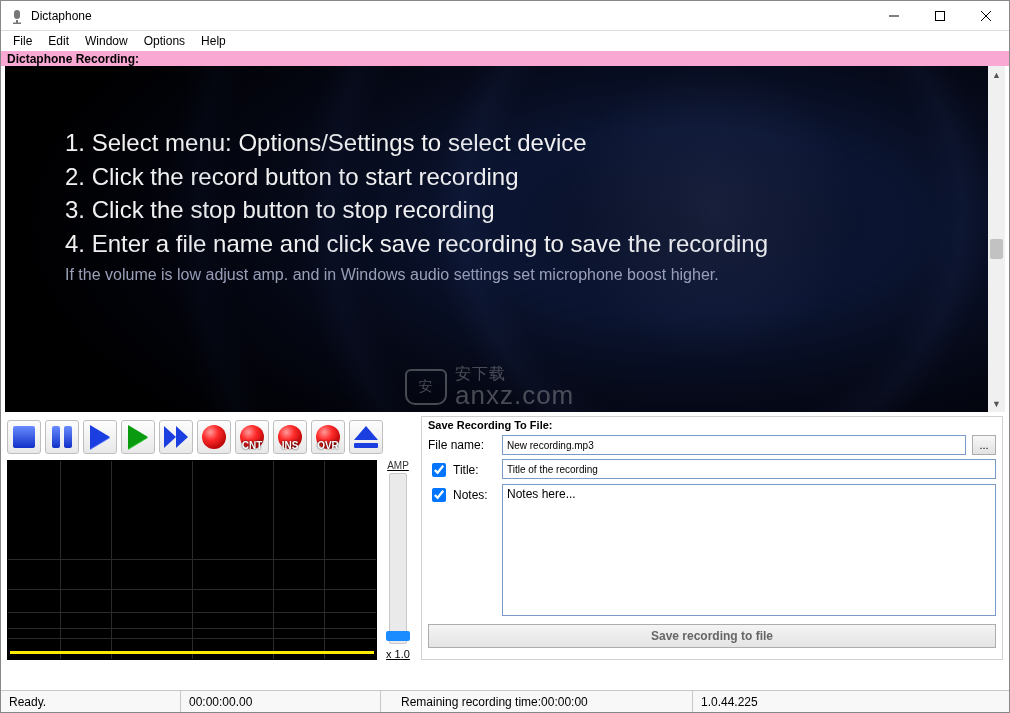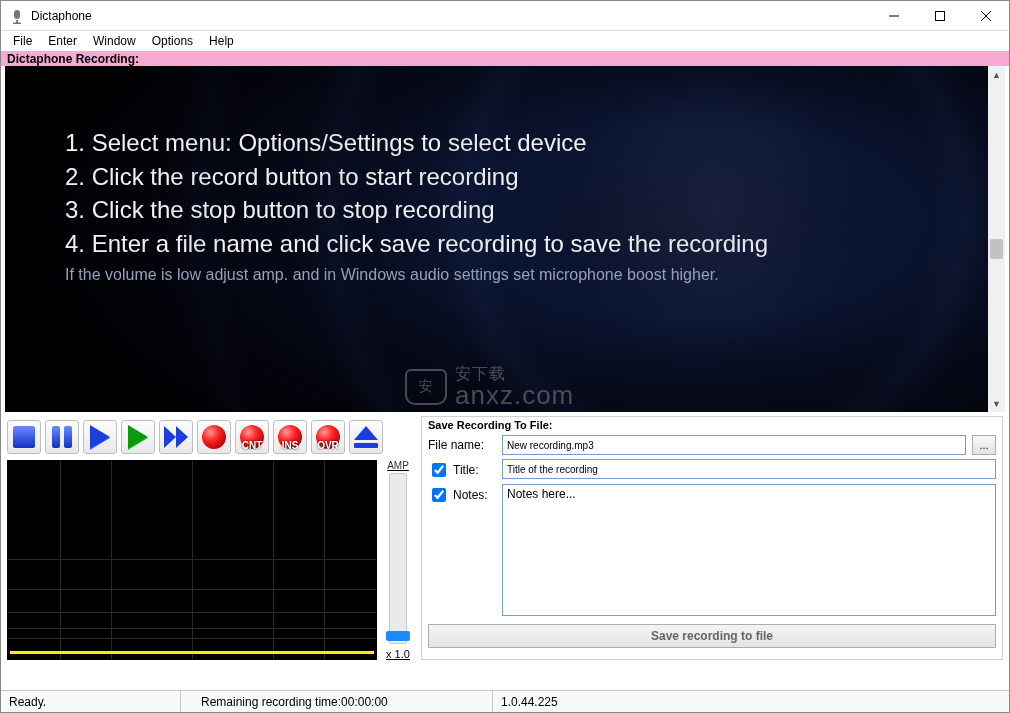--- a/index.html
+++ b/index.html
@@ -244,21 +244,21 @@
   <div class="win-btn">
     <svg width="10" height="10">
         <line x1="0" y1="0" x2="10" y2="10" stroke="#000" stroke-width="1"></line>
         <line x1="10" y1="0" x2="0" y2="10" stroke="#000" stroke-width="1"></line>
       </svg>
   </div>
 </div>
 
 <div class="menubar">
   <span class="menu-item">File</span>
-  <span class="menu-item">Enter</span>
+  <span class="menu-item">Edit</span>
   <span class="menu-item">Window</span>
   <span class="menu-item">Options</span>
   <span class="menu-item">Help</span>
 </div>
 
 <div class="group-label">Dictaphone Recording:</div>
 
 <div class="main-area">
   <div class="instruction-scroll">
     <div class="instruction-panel">
@@ -383,18 +383,19 @@
       </span>
       <textarea class="notes-area" style="">Notes here...</textarea>
     </div>
 
     <button class="save-btn">Save recording to file</button>
   </div>
 </div>
 
 <div class="statusbar">
   <div class="cell" style="width:180px;">Ready.</div>
+  <div class="cell" style="width:200px;">00:00:00.00</div>
   <div class="cell" style="width:300px;margin-left:12px;">
     <span>Remaining recording time: </span>
       <span>00:00:00</span>
   </div>
   <div class="cell" style="width:120px;border-right:none;">1.0.44.225</div>
 </div>
 
 </body></html>

